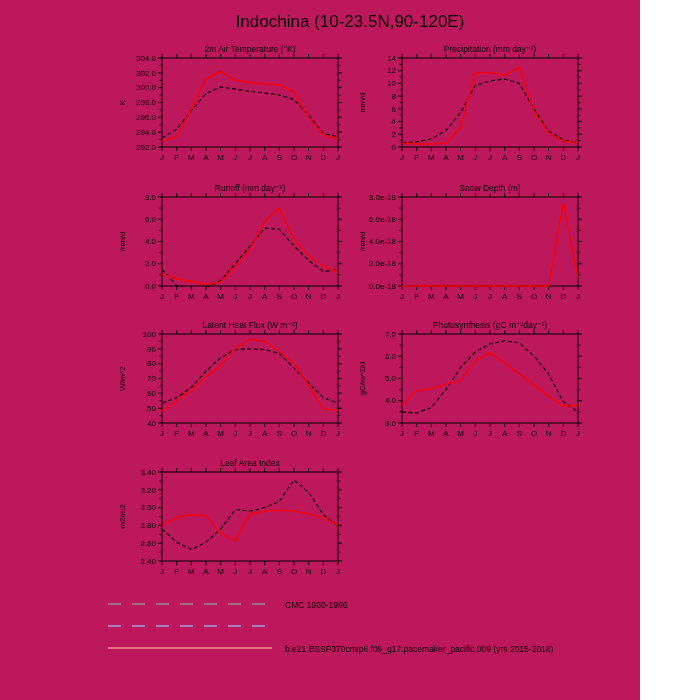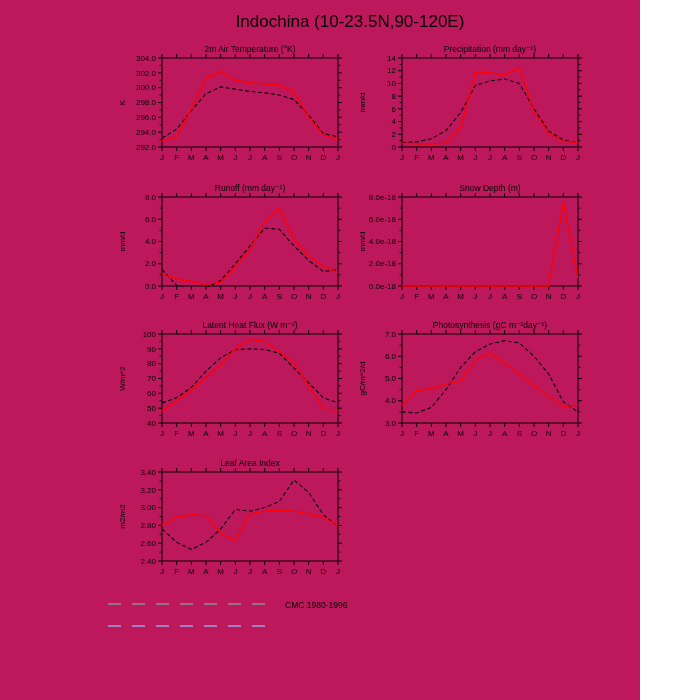--- a/index.html
+++ b/index.html
@@ -618,14 +618,20 @@
       <svg class="legend-swatch" width="166" height="8">
         <line x1="1" y1="4" x2="165" y2="4" stroke-width="1.6" stroke="#8f8f8f" stroke-dasharray="13 11"></line>
       </svg>
       <span class="legend-label">CMC 1980-1996</span>
     </div>
     <div class="legend-row">
       <svg class="legend-swatch" width="166" height="8">
         <line x1="1" y1="4" x2="165" y2="4" stroke-width="1.6" stroke="#9f9fe6" stroke-dasharray="13 11"></line>
       </svg>
     </div>
+    <div class="legend-row">
+      <svg class="legend-swatch" width="166" height="8">
+        <line x1="1" y1="4" x2="165" y2="4" stroke-width="1.4" stroke="#f29191" stroke-dasharray="none"></line>
+      </svg>
+      <span class="legend-label">b.e21.BSSP370cmip6.f09_g17.pacemaker_pacific.009 (yrs 2015-2018)</span>
+    </div>
   </div>
 </div>
 
 </body></html>

